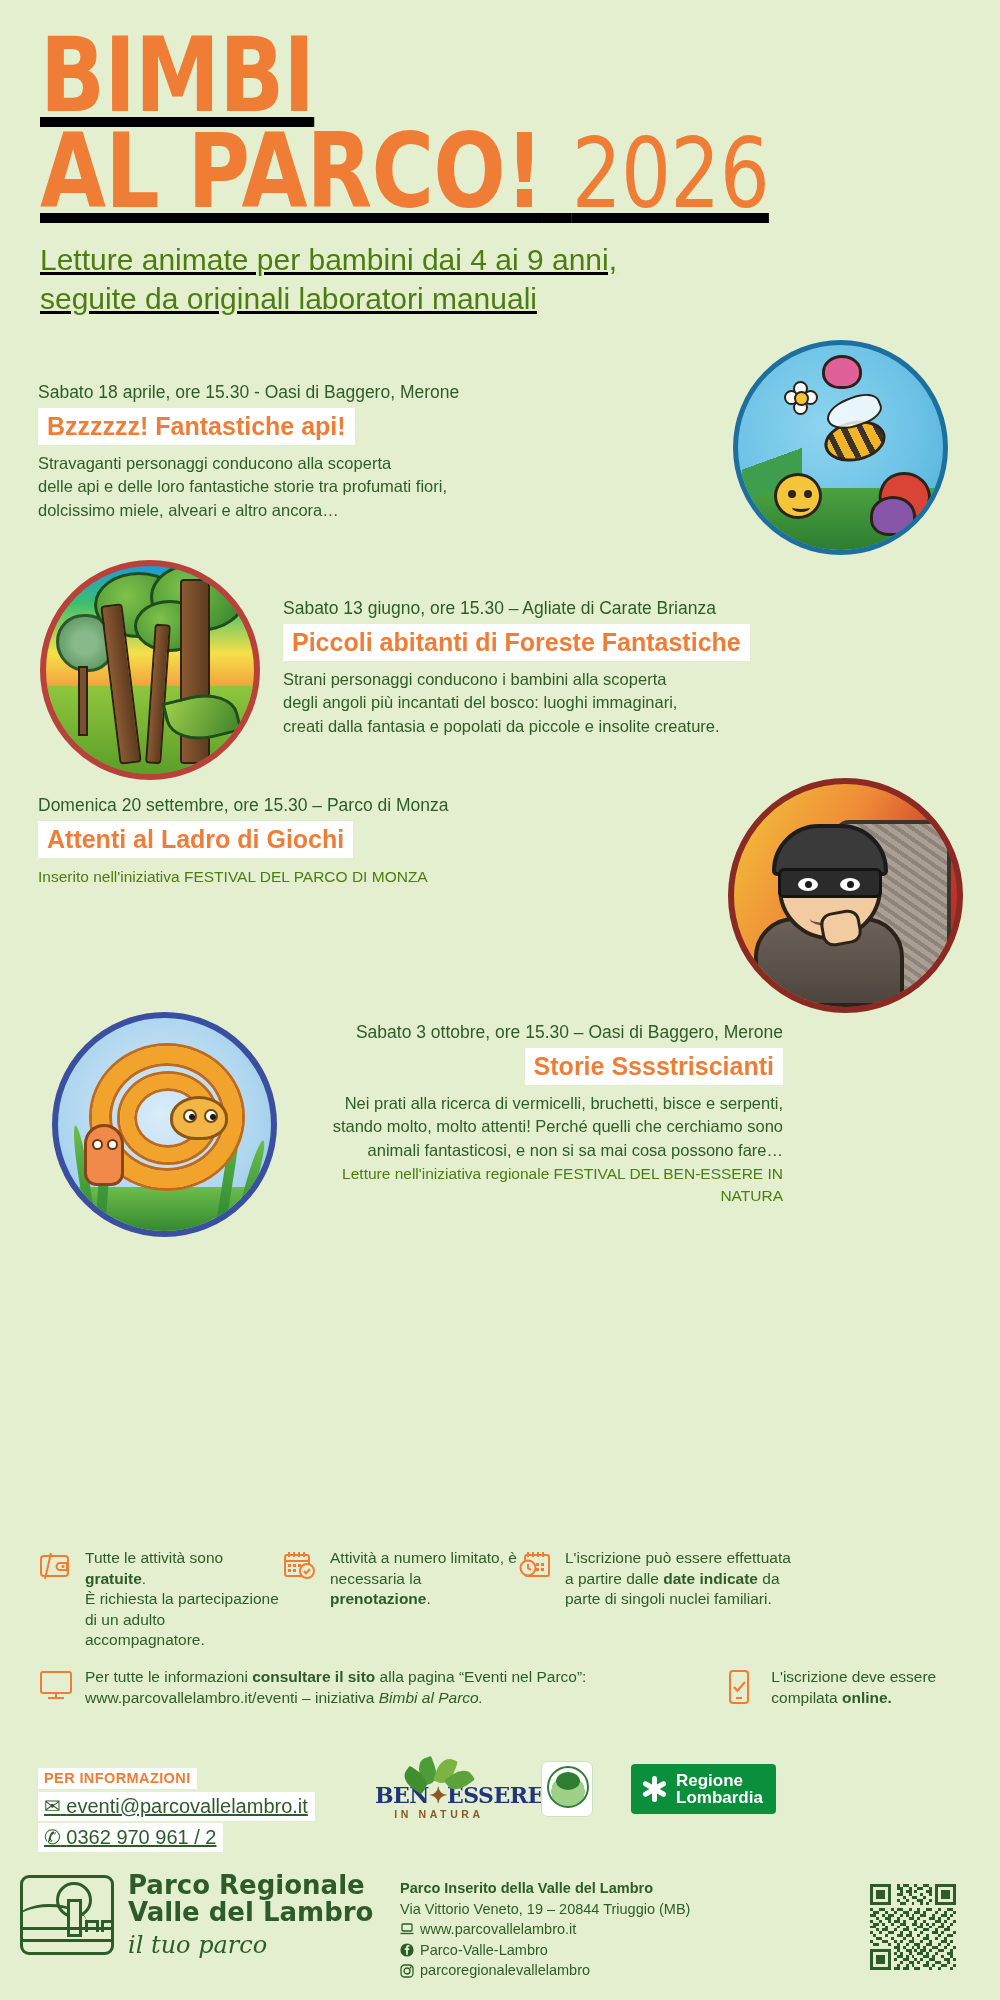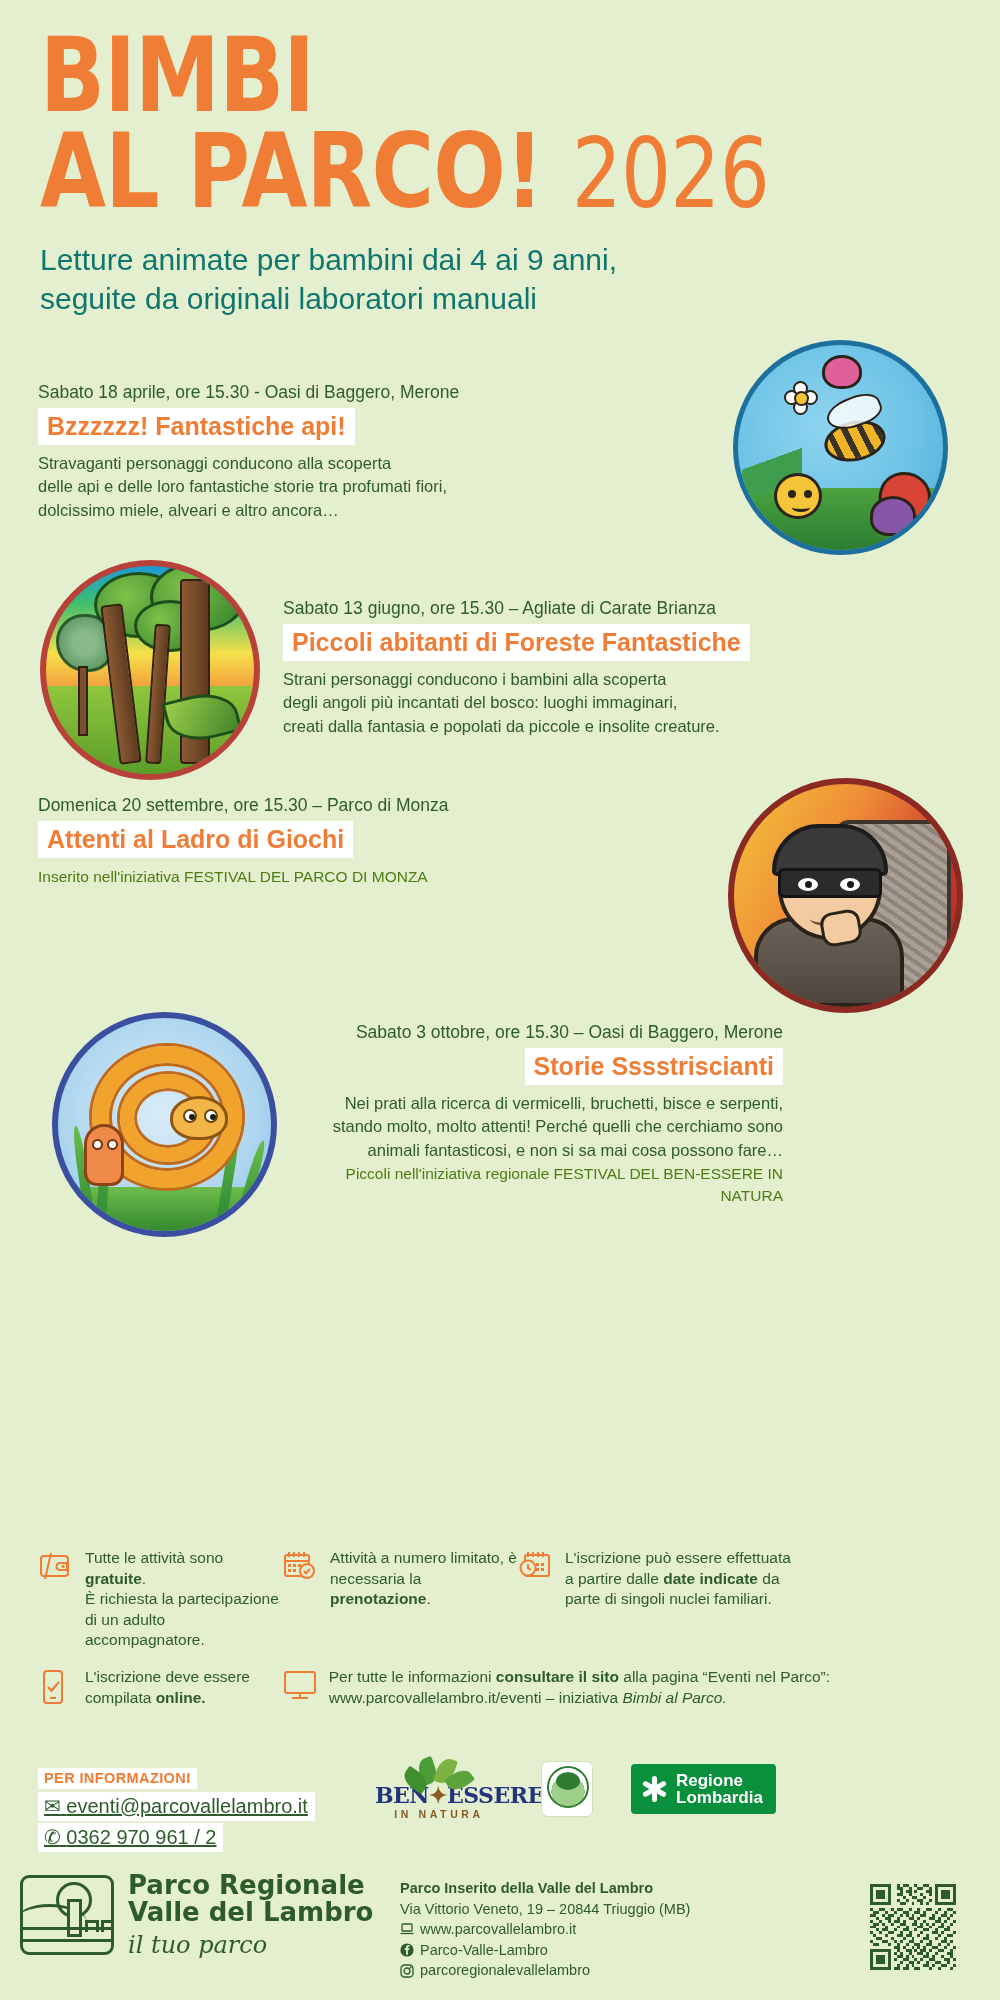--- a/index.html
+++ b/index.html
@@ -11,20 +11,21 @@
     font-family: "Liberation Sans", sans-serif;
     overflow: hidden;
     position: relative;
   }
 
   .poster {
     width: 988px;
     height: 2000px;
     position: relative;
     background: #e4efcf;
+    text-decoration: underline;
   }
 
   
   .header { padding: 28px 0 0 40px; }
 
   .title-main {
     font-family: "DejaVu Sans", sans-serif;
     font-weight: bold;
     font-size: 104px;
     line-height: 0.92;
@@ -36,21 +37,21 @@
   .title-line2 { white-space: nowrap; }
   .title-year {
     font-weight: normal;
     font-size: 96px;
   }
 
   .subtitle {
     margin-top: 22px;
     font-size: 30px;
     line-height: 1.28;
-    color: #0f766e;
+    color: #4d7c0f;
   }
 
   .event-date {
     font-size: 17.5px;
     color: #2d5c2a;
     margin-bottom: 5px;
     white-space: nowrap;
   }
 
   .event-title {
@@ -447,21 +448,21 @@
     <div class="thief-mouth"></div>
     <div class="thief-hand"></div>
   </div>
 
   <div style="position:absolute; left:283px; top:1022px; width:500px;text-align:right;">
     <div class="event-date">Sabato 3 ottobre, ore 15.30 – Oasi di Baggero, Merone</div>
     <div class="event-title">Storie Sssstriscianti</div>
     <div class="event-desc">Nei prati alla ricerca di vermicelli, bruchetti, bisce e serpenti,
 stando molto, molto attenti! Perché quelli che cerchiamo sono
 animali fantasticosi, e non si sa mai cosa possono fare…</div>
-    <div class="event-note">Piccoli nell'iniziativa regionale FESTIVAL DEL BEN-ESSERE IN NATURA</div>
+    <div class="event-note">Letture nell'iniziativa regionale FESTIVAL DEL BEN-ESSERE IN NATURA</div>
   </div>
 
   <div class="illus illus-snake" style="left:52px; top:1012px;">
     <div class="snake-ground"></div>
     <div class="blade b1"></div>
     <div class="blade b2"></div>
     <div class="blade b3"></div>
     <div class="blade b4"></div>
     <div class="snake-ring sr1"></div>
     <div class="snake-ring sr2"></div>
@@ -523,39 +524,39 @@
                 <rect x="23" y="18" width="3" height="3"></rect>
               </g>
               <circle cx="10" cy="18" r="7.5" fill="#e4efcf" stroke="#f07d35" stroke-width="2"></circle>
               <path d="M10 14v4.2l3 1.6" fill="none" stroke="#f07d35" stroke-width="2"></path>
             </svg>
         </span>
         <span class="txt">L'iscrizione può essere effettuata<br>a partire dalle <b>date indicate</b> da<br>parte di singoli nuclei familiari.</span>
       </div>
     </div>
     <div class="info-row">
+      <div class="info-item" style="width:690px;">
+        <span class="ico">
+          <svg width="38" height="32" viewBox="0 0 38 32">
+              <rect x="3" y="3" width="30" height="21" rx="2" fill="none" stroke="#f07d35" stroke-width="2"></rect>
+              <path d="M18 24v4M10 29h16" stroke="#f07d35" stroke-width="2"></path>
+            </svg>
+        </span>
+        <span class="txt">Per tutte le informazioni <b>consultare il sito</b> alla pagina “Eventi nel Parco”:<br>www.parcovallelambro.it/eventi – iniziativa <i>Bimbi al Parco.</i></span>
+      </div>
       <div class="info-item" style="width:245px;">
         <span class="ico">
           <svg width="34" height="36" viewBox="0 0 34 36">
               <rect x="6" y="2" width="18" height="32" rx="3" fill="none" stroke="#f07d35" stroke-width="2"></rect>
               <path d="M12 2h6" stroke="#f07d35" stroke-width="2"></path>
               <path d="M12 29h6" stroke="#f07d35" stroke-width="2"></path>
               <path d="M10 18l3.4 3.8L21 13" fill="none" stroke="#f07d35" stroke-width="2.2"></path>
             </svg>
         </span>
         <span class="txt">L'iscrizione deve essere<br>compilata <b>online.</b></span>
-      </div>
-      <div class="info-item" style="width:690px;">
-        <span class="ico">
-          <svg width="38" height="32" viewBox="0 0 38 32">
-              <rect x="3" y="3" width="30" height="21" rx="2" fill="none" stroke="#f07d35" stroke-width="2"></rect>
-              <path d="M18 24v4M10 29h16" stroke="#f07d35" stroke-width="2"></path>
-            </svg>
-        </span>
-        <span class="txt">Per tutte le informazioni <b>consultare il sito</b> alla pagina “Eventi nel Parco”:<br>www.parcovallelambro.it/eventi – iniziativa <i>Bimbi al Parco.</i></span>
       </div>
     </div>
   </div>
 
   <div class="contact">
     <div class="per-info">PER INFORMAZIONI</div>
     <a class="contact-line" href="#">
       <span>✉</span>
       <span>eventi@parcovallelambro.it</span>
     </a>

